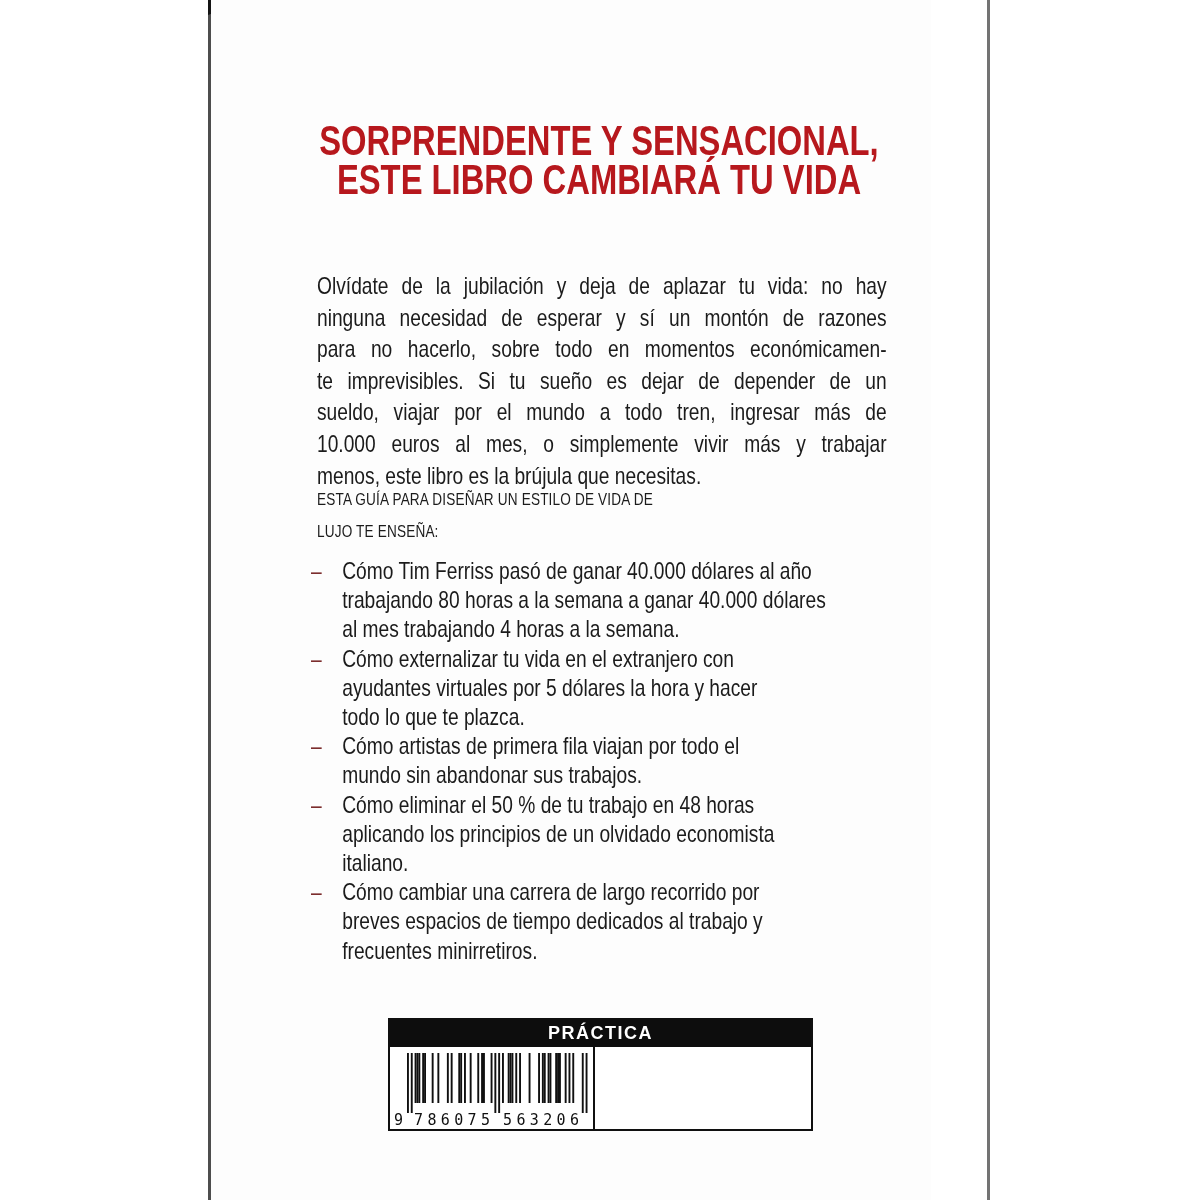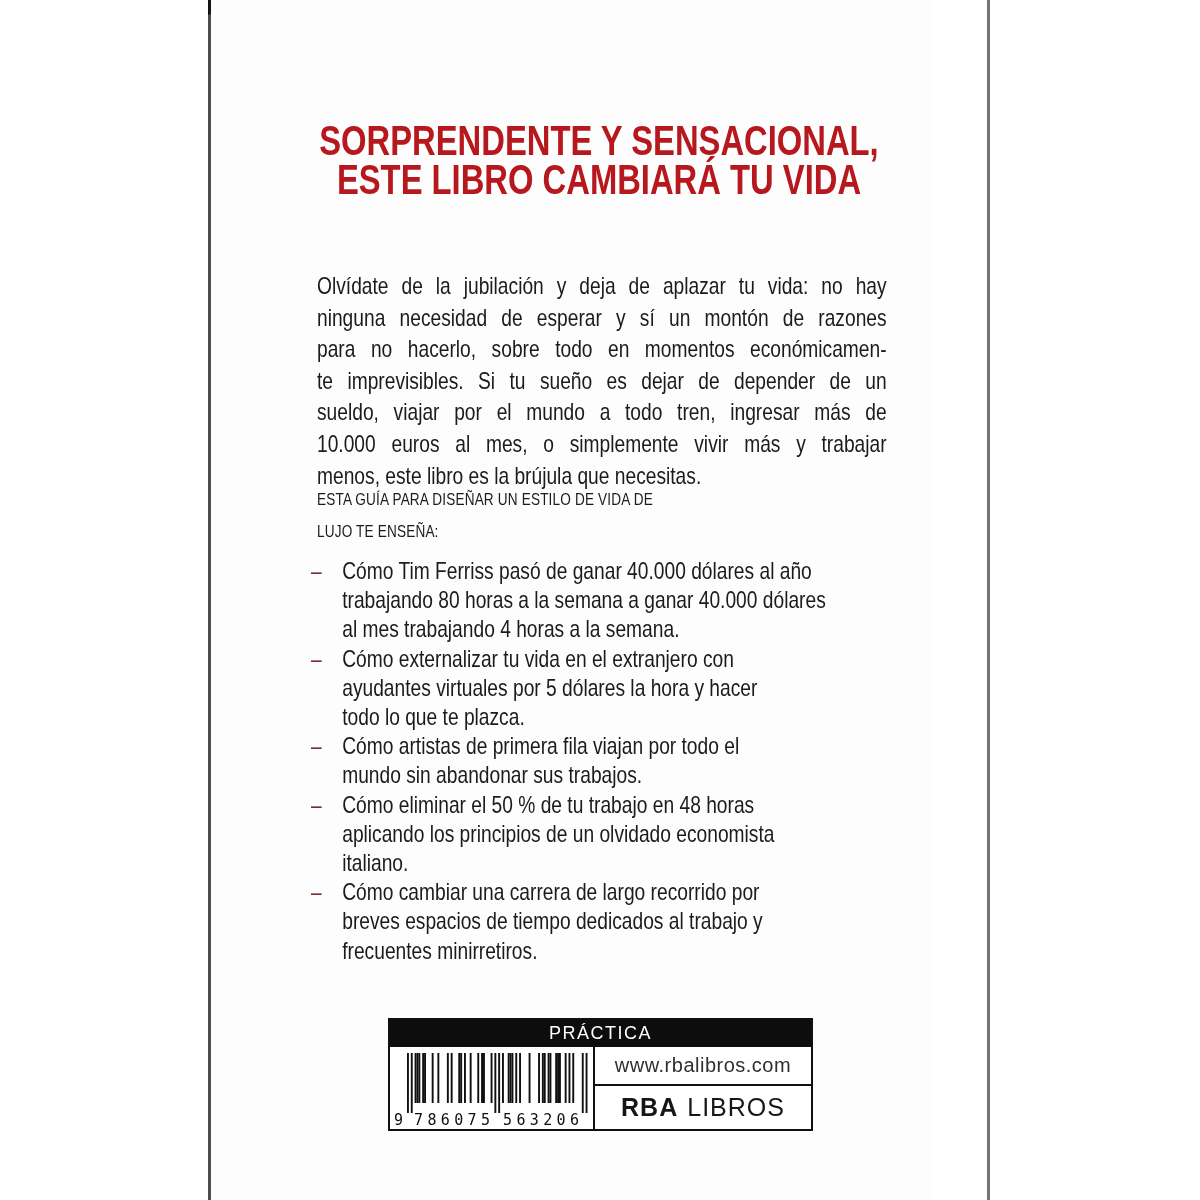--- a/index.html
+++ b/index.html
@@ -32,21 +32,21 @@
   .bullet{display:flex;align-items:flex-start;}
   .bullet .dash{flex:0 0 39px;font-weight:500;}
   .bullet .blines{flex:1;}
   
   .footer-box{
     position:absolute;top:1018px;left:177px;width:425px;height:113px;
     border:2px solid #101010;box-sizing:border-box;background:#ffffff;
   }
   .banner{
     height:27px;background:#0d0d0d;color:#ffffff;display:flex;align-items:center;
-    justify-content:center;font-weight:normal;font-size:18px;letter-spacing:1.5px;
+    justify-content:center;font-weight:bold;font-size:18px;letter-spacing:1.5px;
   }
   .lower{display:flex;height:82px;}
   .bc-cell{width:205px;box-sizing:border-box;border-right:2px solid #101010;
     display:flex;align-items:flex-end;justify-content:center;background:#fff;}
   .right-col{flex:1;display:flex;flex-direction:column;}
   .site-cell{height:39px;box-sizing:border-box;border-bottom:2px solid #101010;
     display:flex;align-items:center;justify-content:center;font-size:20px;color:#2f2f2f;letter-spacing:.5px;}
   .pub-cell{flex:1;display:flex;align-items:center;justify-content:center;
     font-size:25px;color:#161616;letter-spacing:1px;}
   .pub-bold{font-weight:bold;margin-right:9px;}
@@ -175,25 +175,16 @@
             <rect x="171.70" y="2" width="1.90" height="50" fill="#101010"></rect>
             <rect x="175.50" y="2" width="1.90" height="50" fill="#101010"></rect>
             <rect x="179.30" y="2" width="1.90" height="50" fill="#101010"></rect>
             <rect x="188.80" y="2" width="1.90" height="60" fill="#101010"></rect>
             <rect x="192.60" y="2" width="1.90" height="60" fill="#101010"></rect>
             <text x="1" y="74" font-size="15" fill="#101010">9</text>
             <text x="21" y="74" font-size="15" fill="#101010" textLength="76" lengthAdjust="spacing">786075</text>
             <text x="110" y="74" font-size="15" fill="#101010" textLength="76" lengthAdjust="spacing">563206</text>
           </svg>
       </div>
-      <div class="right-col">
-        <div class="site-cell">
-          <span>www.rbalibros.com</span>
-        </div>
-        <div class="pub-cell">
-          <span class="pub-bold">RBA</span>
-          <span>LIBROS</span>
-        </div>
-      </div>
     </div>
   </div>
 
 </div>
 
 </body></html>

